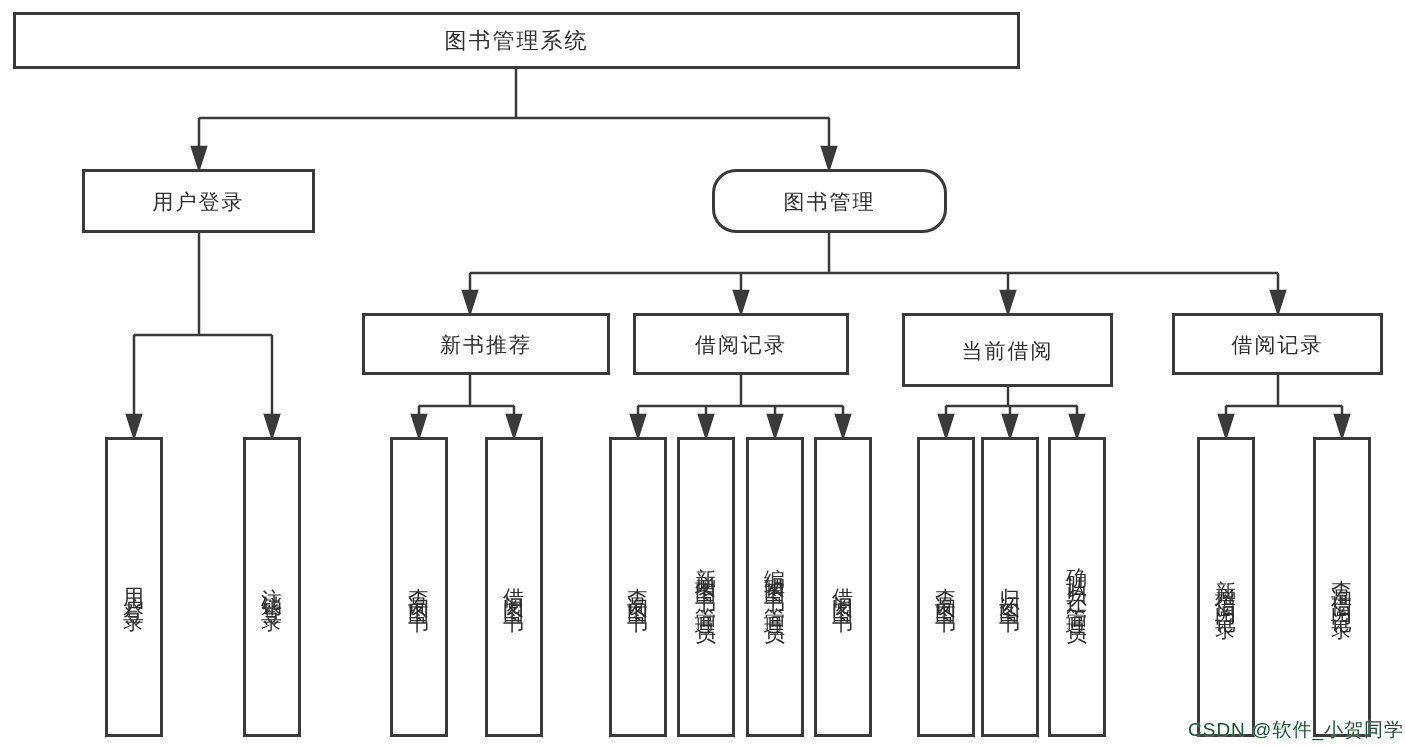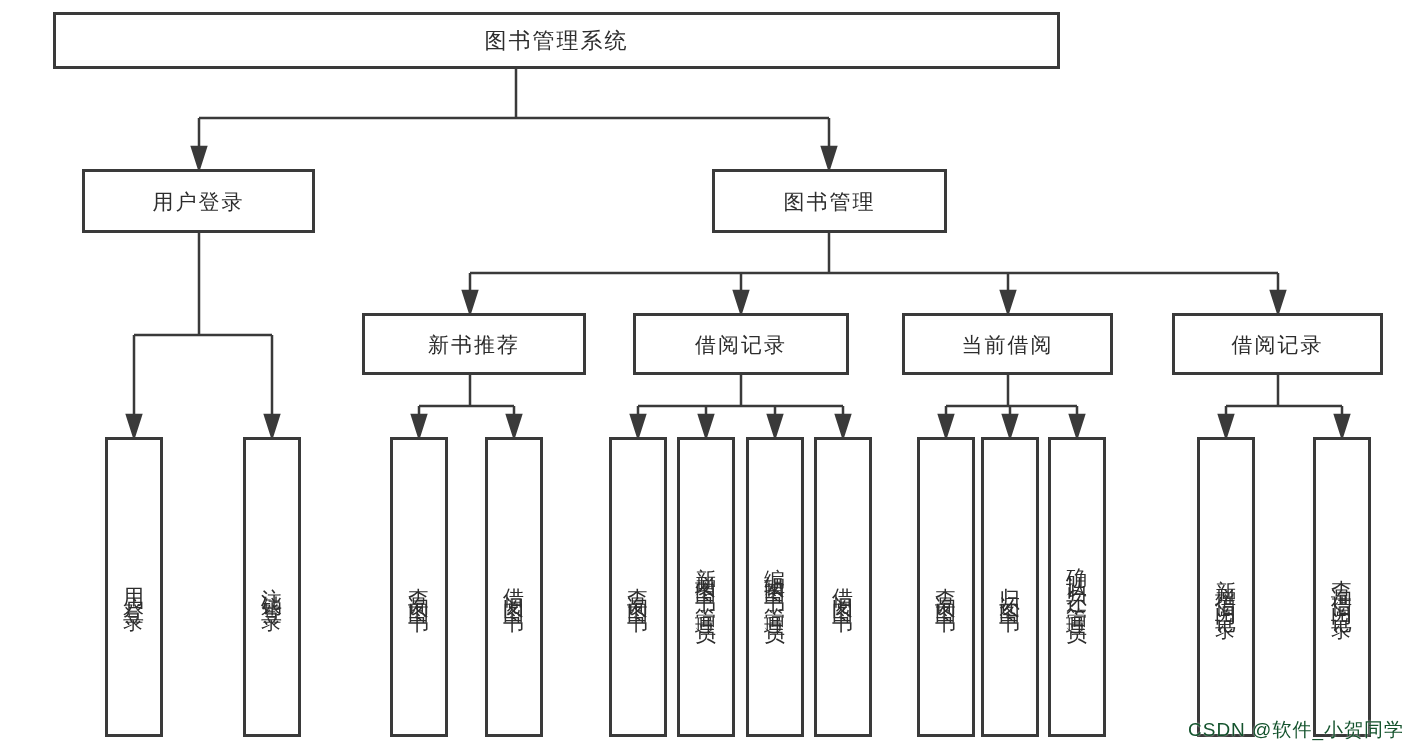--- a/index.html
+++ b/index.html
@@ -99,28 +99,28 @@
       <polygon points="1070,415 1084,415 1077,437"></polygon>
     </g>
 
     <g stroke="#3a3a3a" stroke-width="2.5" fill="#3a3a3a">
       <path fill="none" d="M1278 375 V406 M1226 406 H1342 M1226 406 V417 M1342 406 V417"></path>
       <polygon points="1219,415 1233,415 1226,437"></polygon>
       <polygon points="1335,415 1349,415 1342,437"></polygon>
     </g>
   </svg>
 
-  <div class="node root" style="left:13px; top:12px; width:1007px; height:57px;margin-left:40px;">图书管理系统</div>
+  <div class="node root" style="left:13px; top:12px; width:1007px; height:57px;">图书管理系统</div>
 
   <div class="node" style="left:82px; top:169px; width:233px; height:64px;">用户登录</div>
-  <div class="node" style="left:712px; top:169px; width:235px; height:64px;">图书管理</div>
+  <div class="node" style="left:712px; top:169px; width:235px; height:64px;border-radius:24px;">图书管理</div>
 
-  <div class="node" style="left:362px; top:313px; width:224px; height:62px;">新书推荐</div>
+  <div class="node" style="left:362px; top:313px; width:248px; height:62px;">新书推荐</div>
   <div class="node" style="left:633px; top:313px; width:216px; height:62px;">借阅记录</div>
-  <div class="node" style="left:902px; top:313px; width:211px; height:62px;">当前借阅</div>
+  <div class="node" style="left:902px; top:313px; width:211px; height:74px;">当前借阅</div>
   <div class="node" style="left:1172px; top:313px; width:211px; height:62px;">借阅记录</div>
 
   <div class="node vertical" style="left:105px; top:437px; width:58px; height:300px;">用户登录</div>
   <div class="node vertical" style="left:243px; top:437px; width:58px; height:300px;">注销登录</div>
 
   <div class="node vertical" style="left:390px; top:437px; width:58px; height:300px;">查询图书</div>
   <div class="node vertical" style="left:485px; top:437px; width:58px; height:300px;">借阅图书</div>
 
   <div class="node vertical" style="left:609px; top:437px; width:58px; height:300px;">查询图书</div>
   <div class="node vertical" style="left:677px; top:437px; width:58px; height:300px;">新增图书（管理员）</div>

